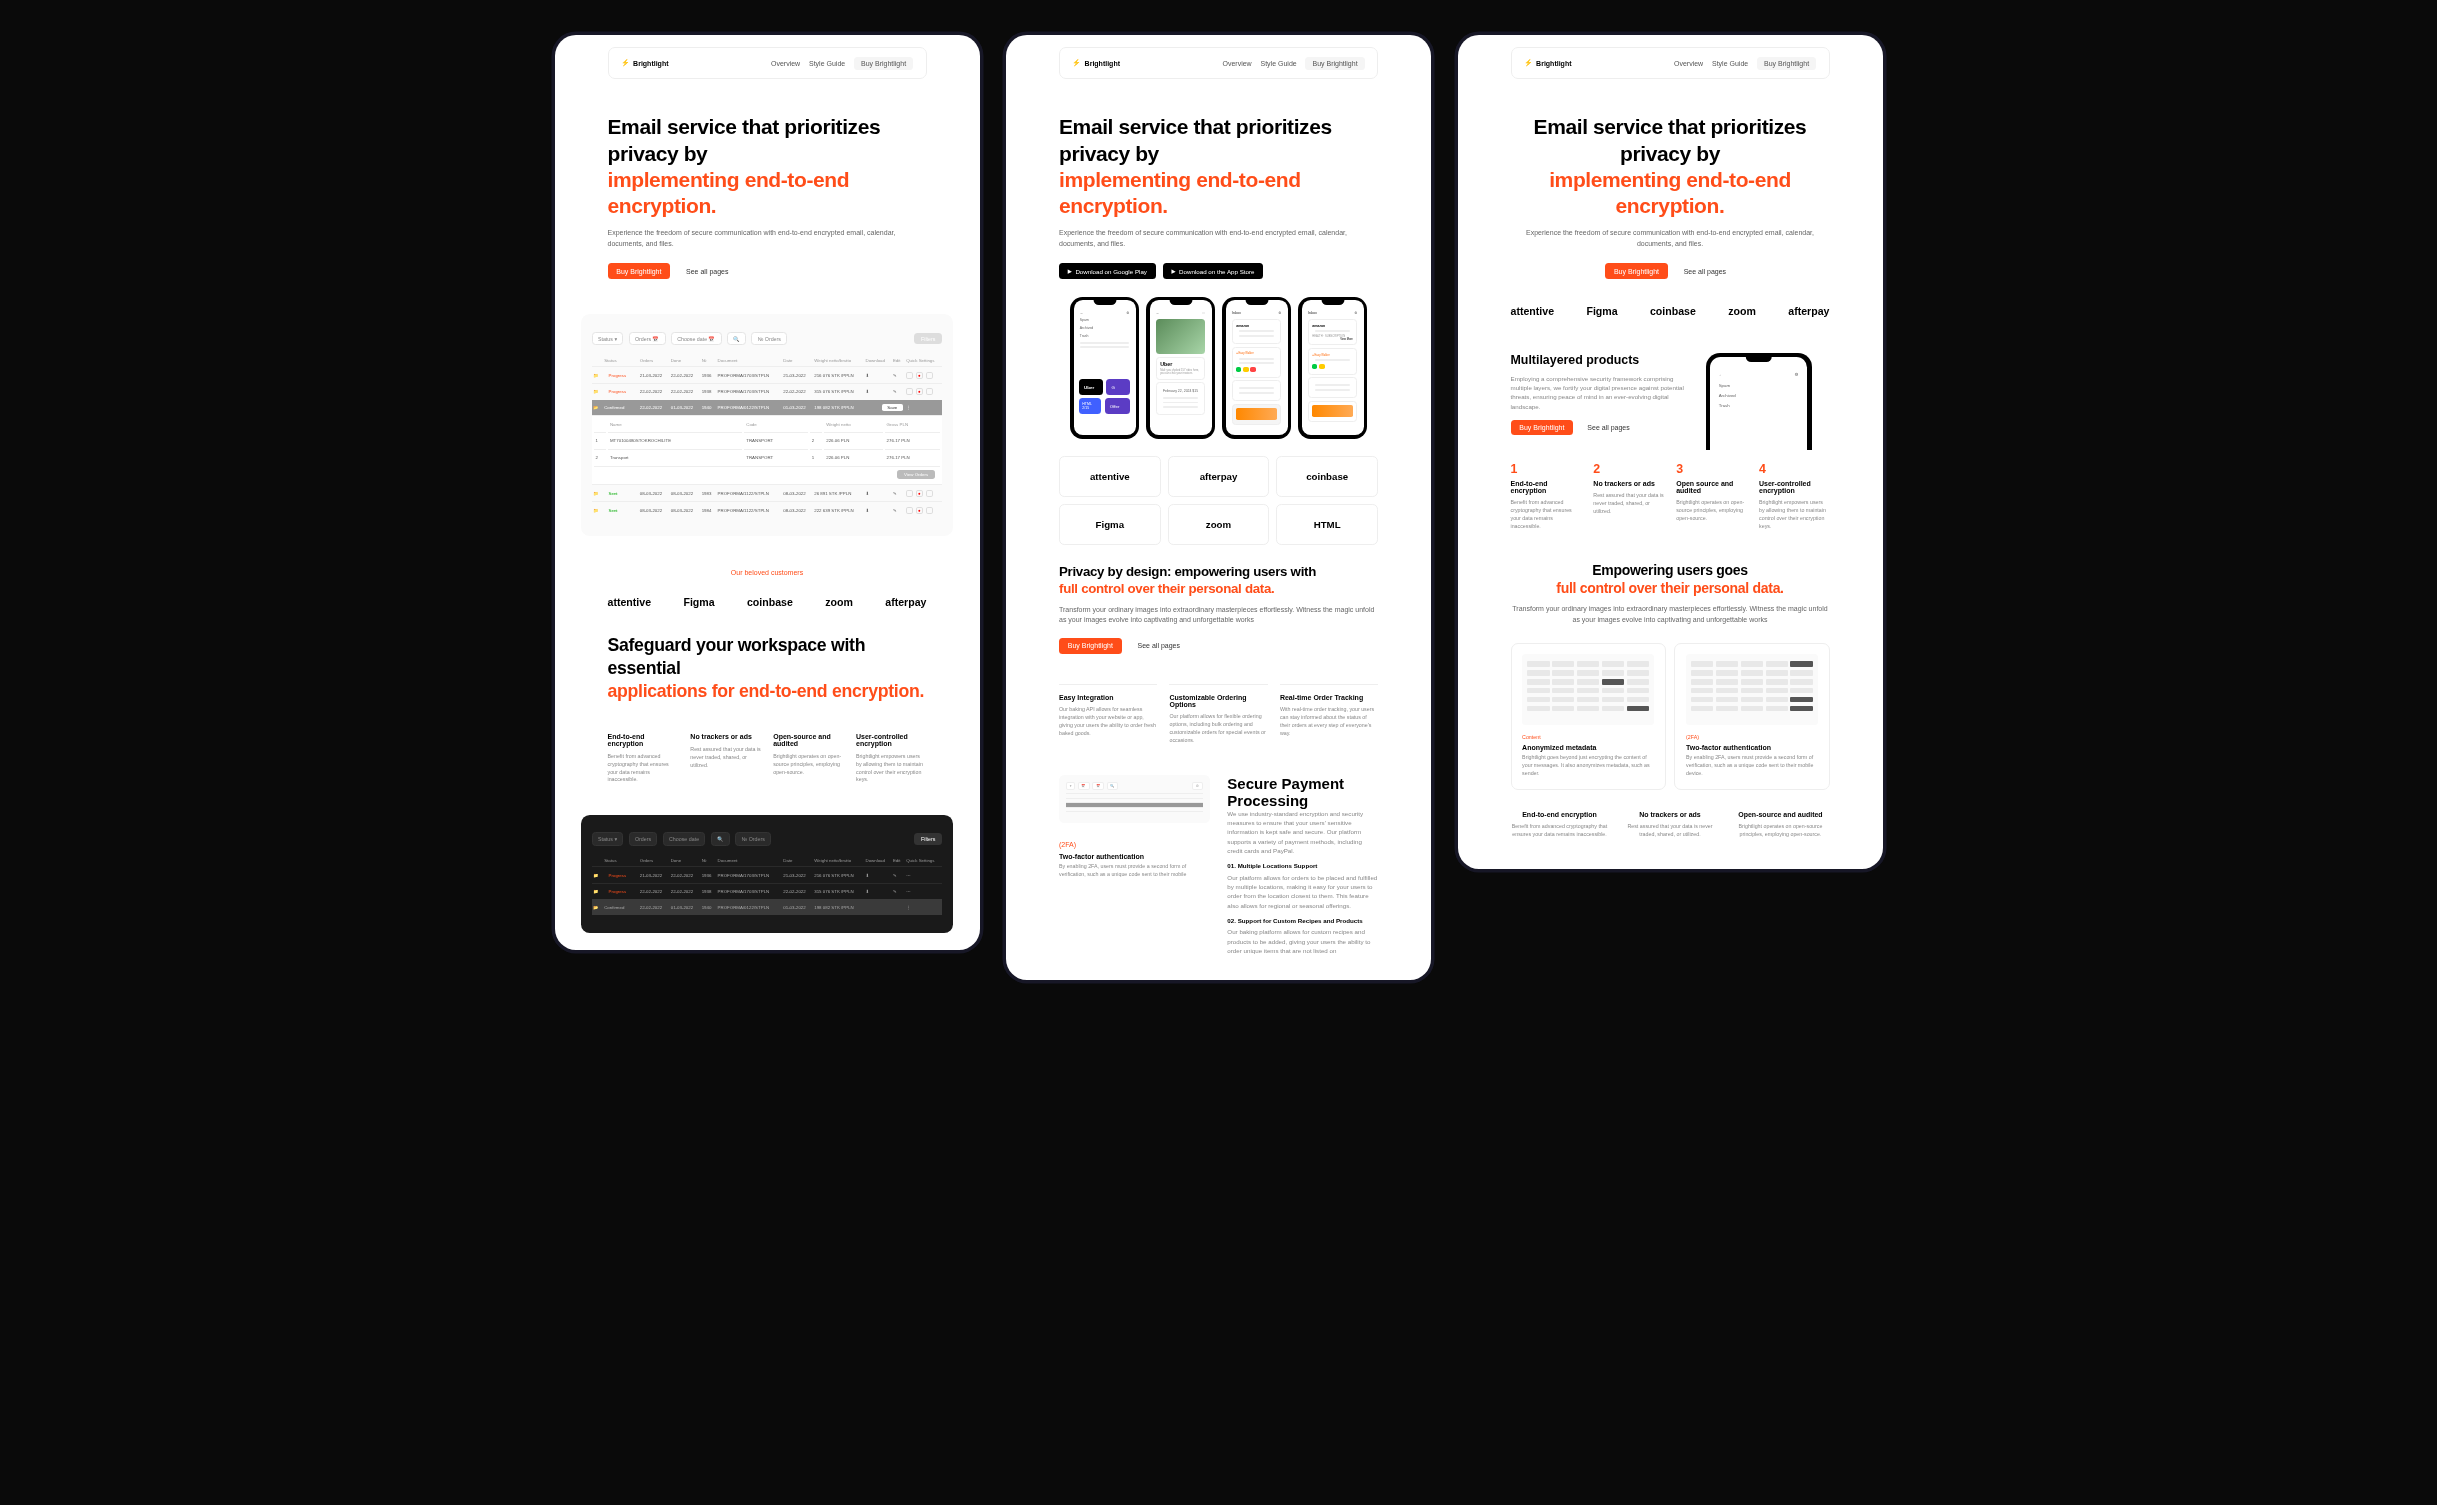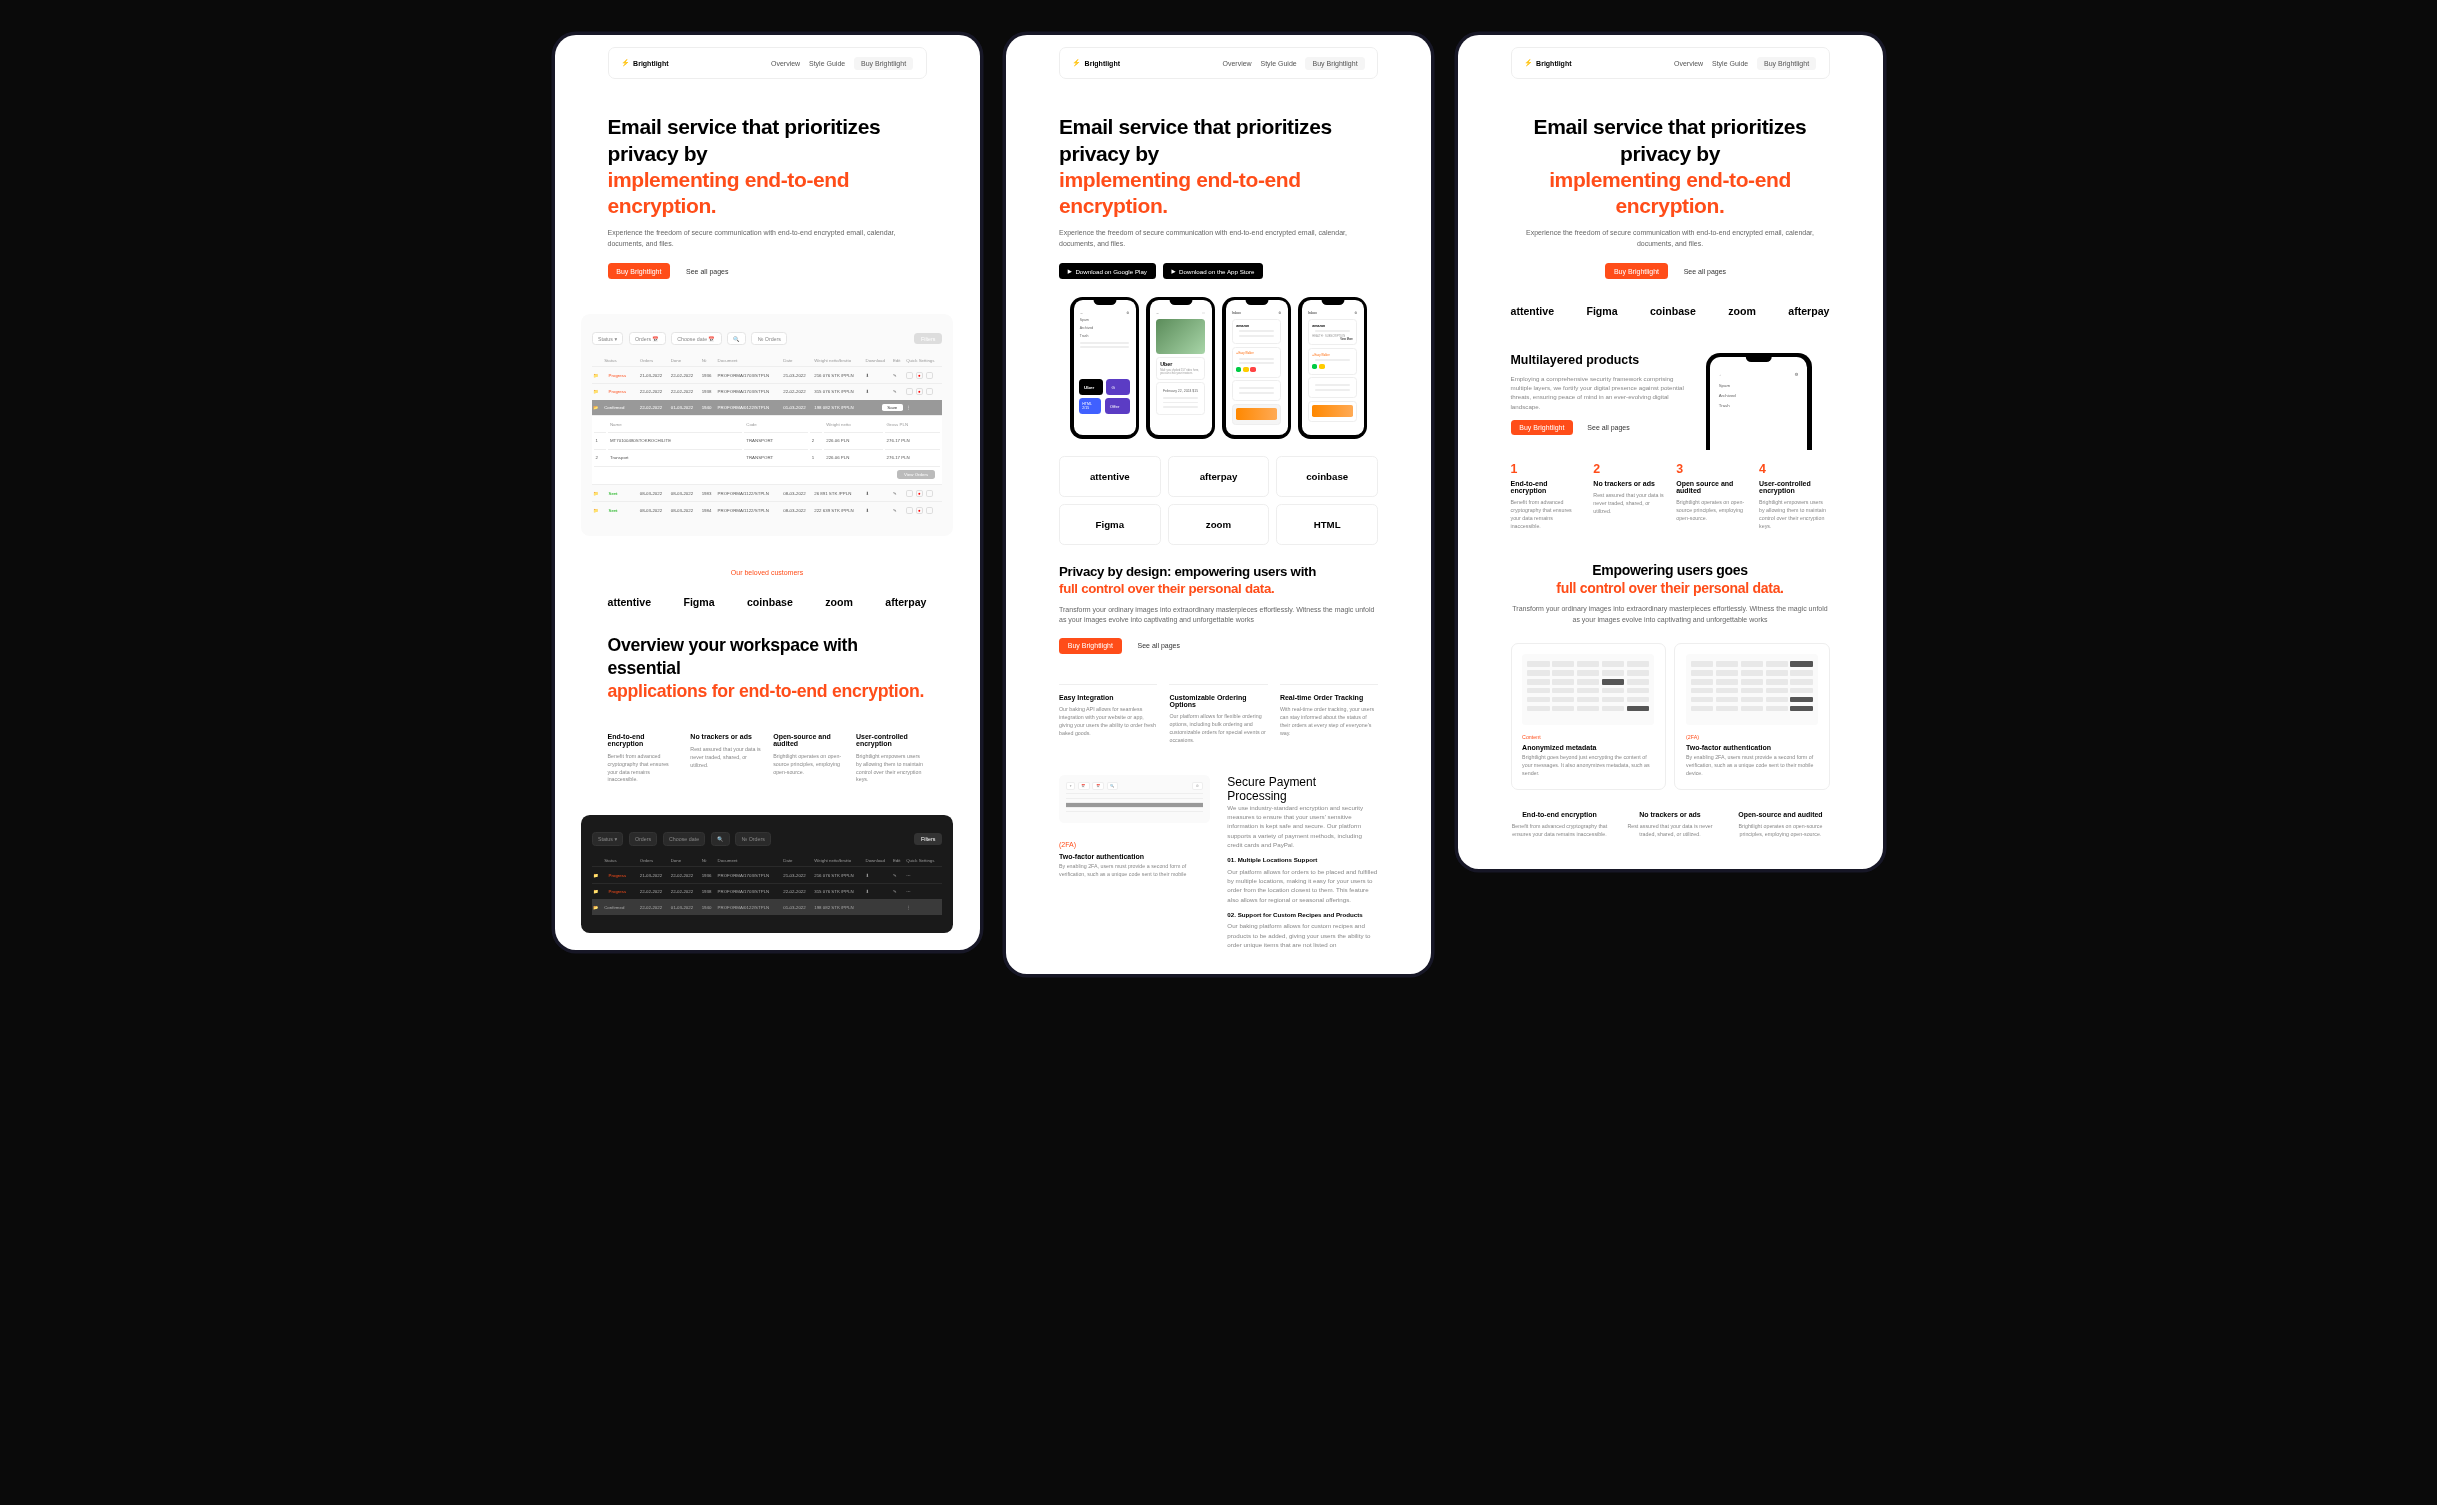--- a/index.html
+++ b/index.html
@@ -71,21 +71,21 @@
 .phone-screen .row{padding:1.8px 2.7px;color:#666;display:flex;justify-content:space-between}
 .phone-screen .illus{height:35px;background:linear-gradient(135deg,#5b8c5a,#a8d5a8);border-radius:3.5px;margin:2.7px}
 .phone-screen .card{background:#fff;border:0.9px solid #eee;border-radius:3.5px;padding:3.5px;margin:2.7px;font-size:3.5px}
 .phone-screen .blk{background:#000;color:#fff;border-radius:3.5px;padding:5.3px;margin:1.8px;font-size:4.4px;flex:1}
 .phone-screen .prp{background:#5b3cc4;color:#fff;border-radius:3.5px;padding:5.3px;margin:1.8px;font-size:4.4px;flex:1}
 .phone-screen .cards2{display:flex}
 .phone-screen .line{height:1.8px;background:#eee;margin:2.7px;border-radius:0.9px}
 .phone-screen .chip{display:inline-block;width:5.3px;height:5.3px;border-radius:1.8px;margin-right:1.8px}
 .split{display:grid;grid-template-columns:1fr 1fr;gap:17.7px;padding:17.7px 53px;align-items:start}
 .split .left{font-size:5.3px}
-.split .right h3{font-size:12px;font-weight:400;}
+.split .right h3{font-size:15px;font-weight:700;}
 .split .right p{font-size:6.2px;color:#888;line-height:1.5;margin-bottom:7px}
 .split .right h4{font-size:6.2px;font-weight:700;margin-bottom:3.5px;margin-top:7px}
 .mini-dash{background:#fafafa;border-radius:5.3px;padding:7px;font-size:3.5px}
 .mini-dash .mf{display:flex;gap:2.7px;margin-bottom:3.5px}
 .mini-dash .mf span{background:#fff;border:0.9px solid #eee;padding:0.9px 2.7px;border-radius:1.8px;color:#aaa}
 .mini-dash .mr{display:grid;grid-template-columns:repeat(8,1fr);gap:1.8px;padding:1.8px 0;border-top:0.9px solid #eee}
 .mini-dash .mr span{color:#999;font-size:2.7px}
 .twocards{display:grid;grid-template-columns:1fr 1fr;gap:8.8px;padding:0 53px}
 .tcard{border:0.9px solid #eee;border-radius:7px;padding:10.6px}
 .tcard .mock{height:71px;background:#fafafa;border-radius:3.5px;margin-bottom:8.8px;padding:5.3px;font-size:3.5px}
@@ -279,21 +279,21 @@
   </div>
   <div style="text-align:center;padding:8.8px"><span class="label-orange">Our beloved customers</span></div>
   <div class="logos">
     <span>attentive</span>
     <span>Figma</span>
     <span>coinbase</span>
     <span>zoom</span>
     <span>afterpay</span>
   </div>
   <div class="section">
-    <h2><span>Overview your workspace with essential</span><br><span class="orange">applications for end-to-end encryption.</span></h2>
+    <h2><span>Safeguard your workspace with essential</span><br><span class="orange">applications for end-to-end encryption.</span></h2>
   </div>
   <div class="feat4">
     <div class="f">
         <h3>End-to-end encryption</h3>
         <p>Benefit from advanced cryptography that ensures your data remains inaccessible.</p>
       </div>
     <div class="f">
         <h3>No trackers or ads</h3>
         <p>Rest assured that your data is never traded, shared, or utilized.</p>
       </div>

